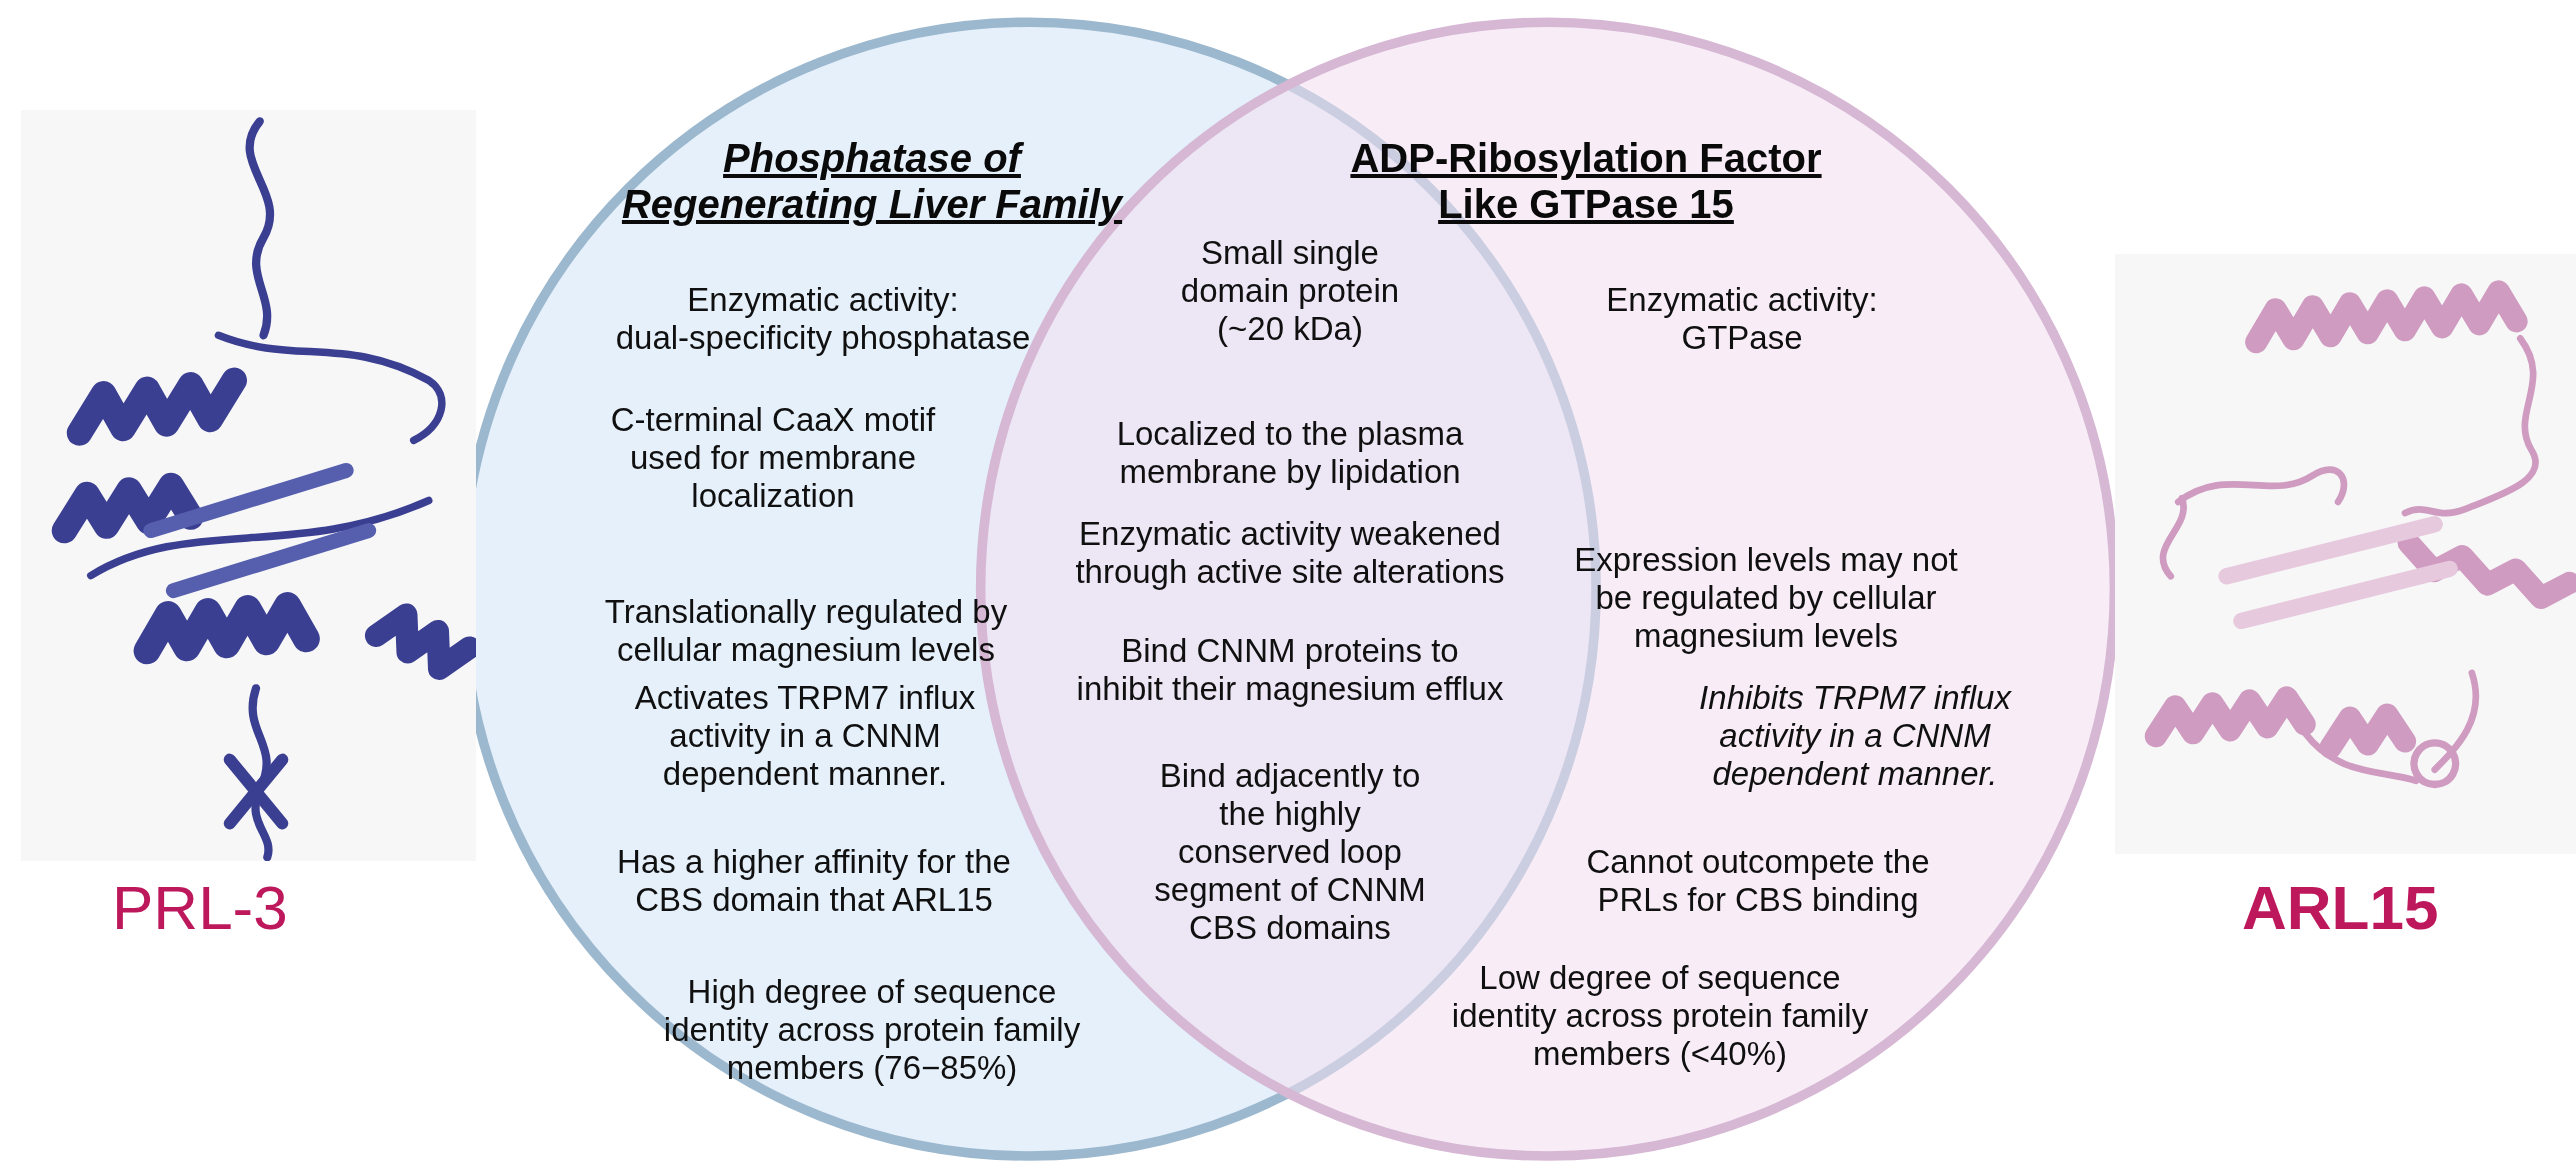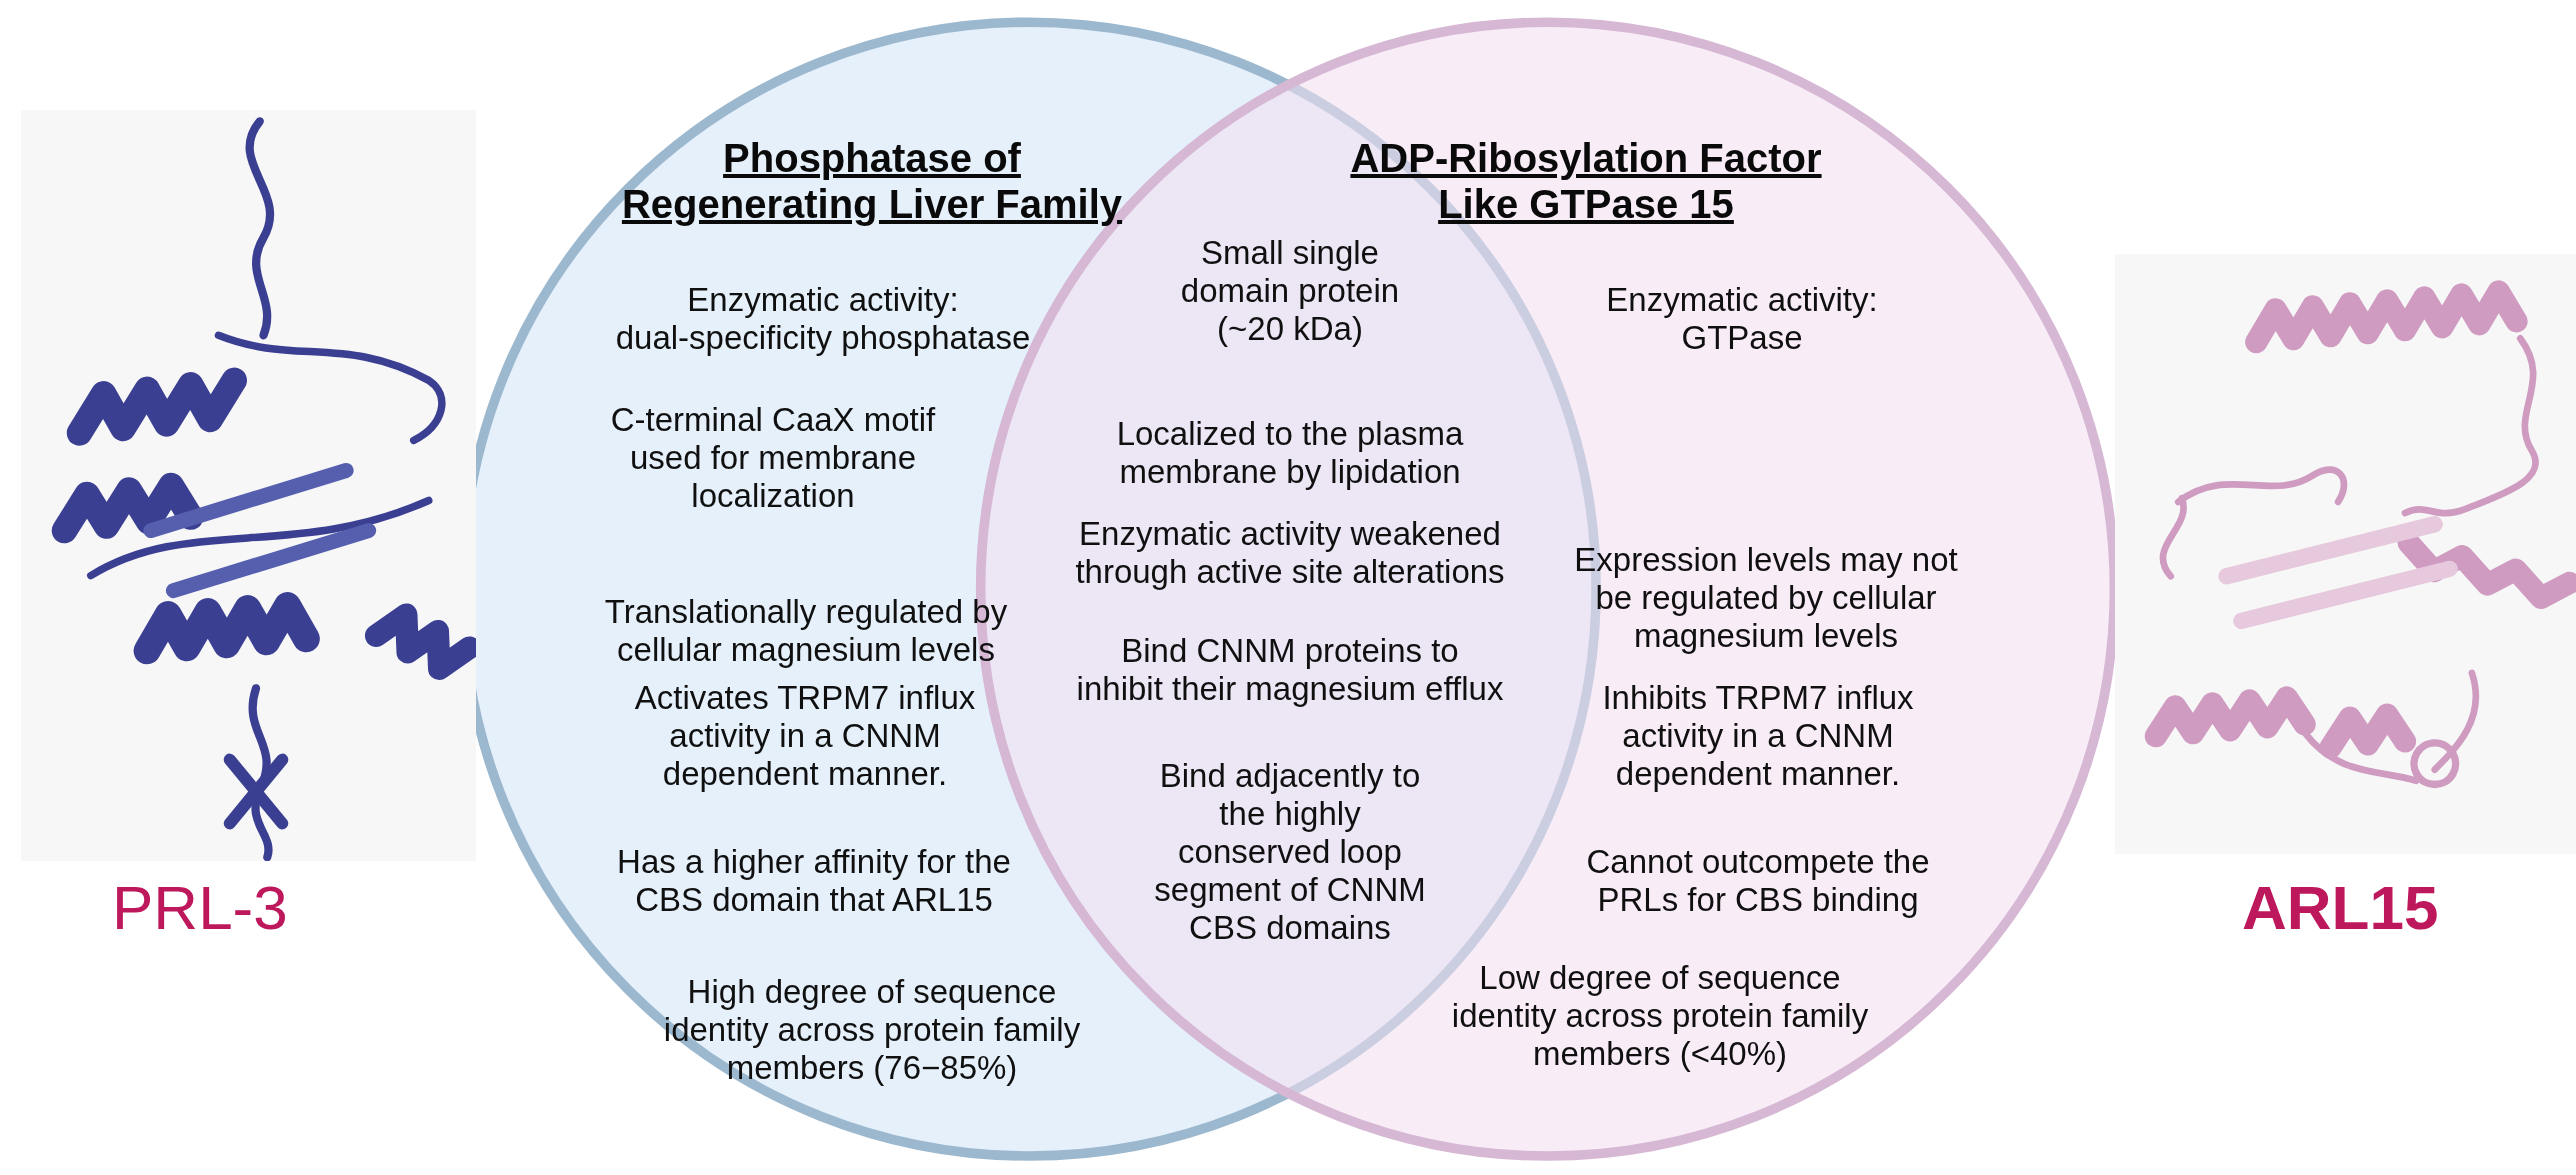--- a/index.html
+++ b/index.html
@@ -65,21 +65,21 @@
         <path d="M 430 710 a 28 28 0 1 1 0.2 0" stroke-width="10"></path>
       </g>
       <g fill="none" stroke-linecap="round" stroke="#e7c9de">
         <path d="M 150 430 L 430 360" stroke-width="22"></path>
         <path d="M 170 490 L 450 420" stroke-width="22"></path>
       </g>
     </svg>
   </div>
   <div class="plabel" style="left:2242px;top:875px;font-weight:bold;">ARL15</div>
 
-  <div class="title" style="left:872px;top:135px;">Phosphatase of 
+  <div class="title" style="left:872px;top:135px;font-style:italic;">Phosphatase of 
 Regenerating Liver Family</div>
   <div class="title" style="left:1586px;top:135px;">ADP-Ribosylation Factor 
 Like GTPase 15</div>
 
   <div class="item" style="left:823px;top:281px;">Enzymatic activity:
 dual-specificity phosphatase</div>
   <div class="item" style="left:773px;top:401px;">C-terminal CaaX motif
 used for membrane
 localization</div>
   <div class="item" style="left:806px;top:551px;margin-top:42px;">Translationally regulated by
@@ -106,21 +106,21 @@
 the highly
 conserved loop
 segment of CNNM
 CBS domains</div>
 
   <div class="item" style="left:1742px;top:281px;">Enzymatic activity:
 GTPase</div>
   <div class="item" style="left:1766px;top:541px;">Expression levels may not
 be regulated by cellular
 magnesium levels</div>
-  <div class="item" style="left:1758px;top:679px;">Inhibits TRPM7 influx
+  <div class="item" style="left:1855px;top:679px;font-style:italic;">Inhibits TRPM7 influx
 activity in a CNNM
 dependent manner.</div>
   <div class="item" style="left:1758px;top:843px;">Cannot outcompete the
 PRLs for CBS binding</div>
   <div class="item" style="left:1660px;top:959px;">Low degree of sequence
 identity across protein family
 members (&lt;40%)</div>
 
 </div>
 

